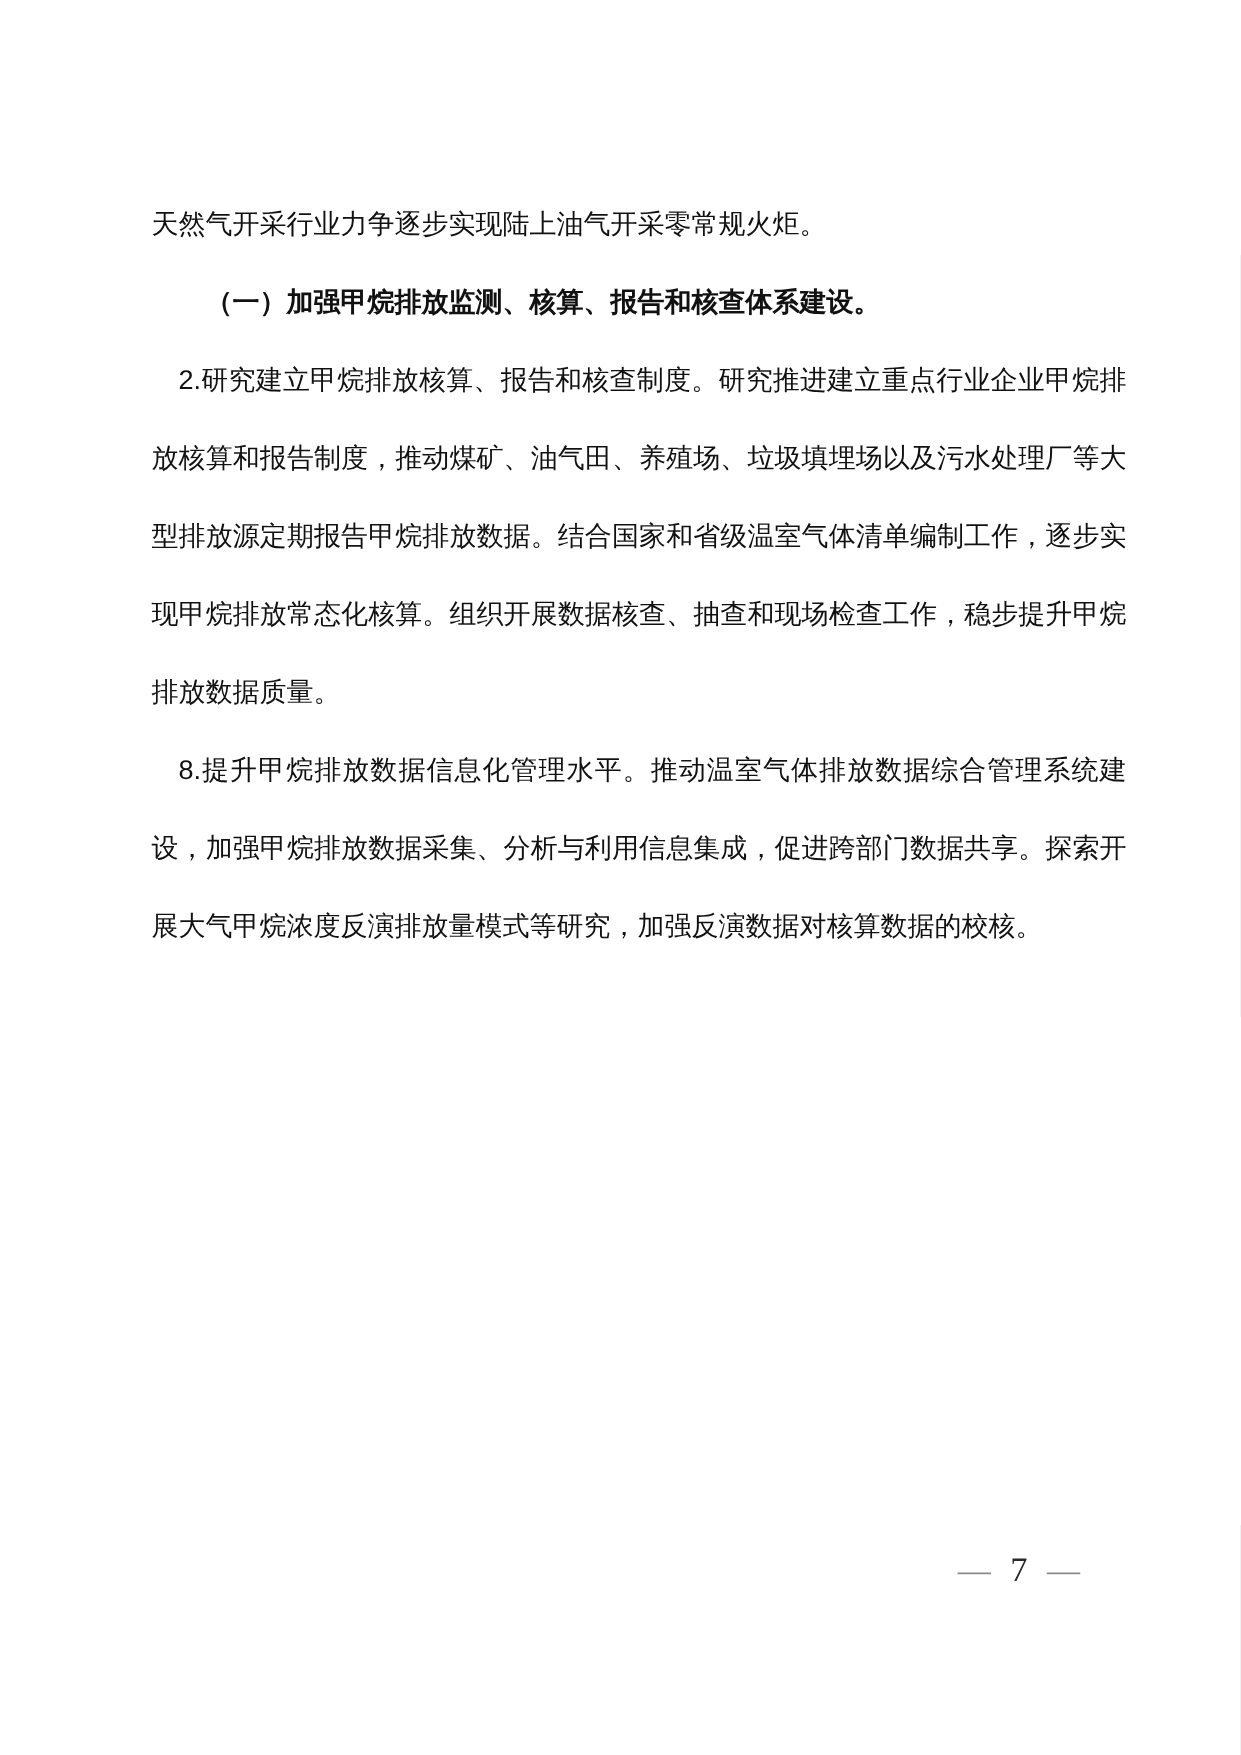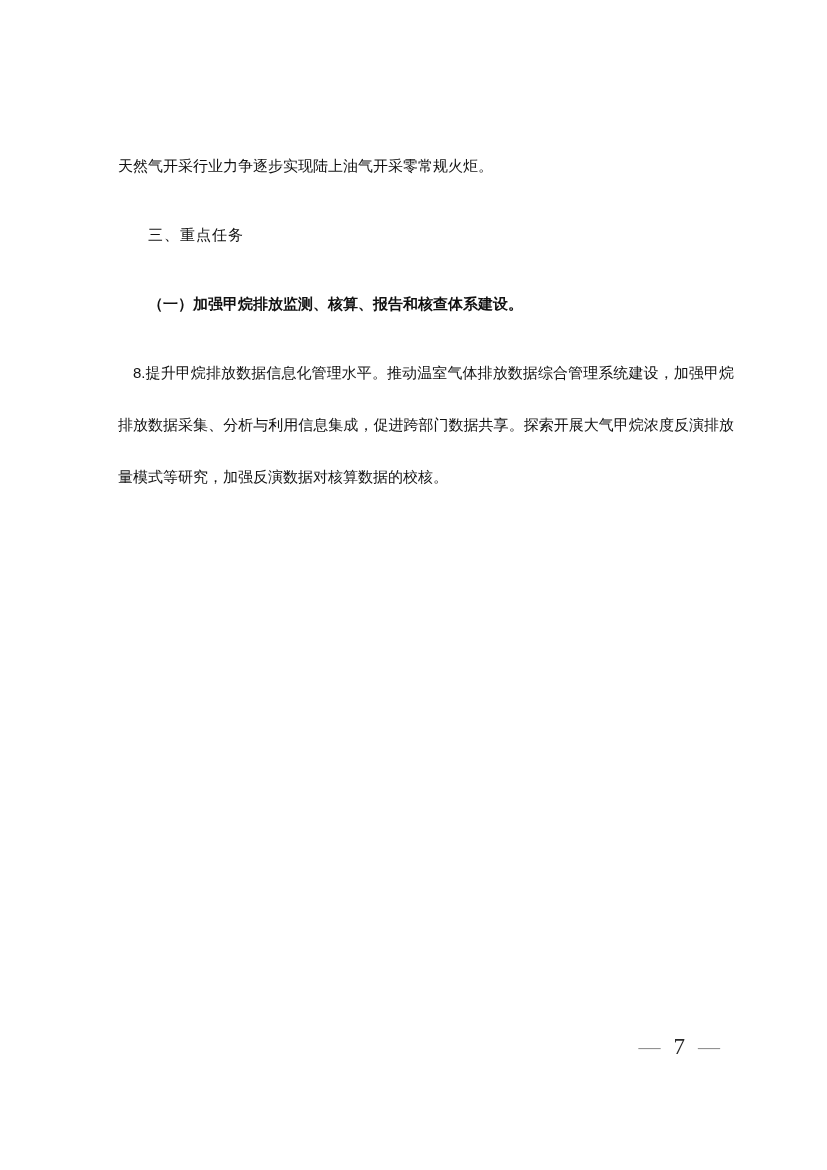--- a/index.html
+++ b/index.html
@@ -17,22 +17,22 @@
     font-family: "Liberation Sans", "DejaVu Sans", sans-serif;
     color: #111111;
   }
   .content {
     position: absolute;
     left: 101px;
     top: 123px;
     width: 650px;
   }
   .body-text {
-    margin: 17px;
-    font-size: 15px;
+    margin: 0;
+    font-size: 18px;
     line-height: 52px;
     text-align: justify;
     color: #111111;
     word-break: normal;
   }
   .no-indent {
     text-indent: 0;
   }
   .section-heading {
     text-indent: 2em;
@@ -65,22 +65,22 @@
     font-size: 23px;
     line-height: 26px;
   }
 </style>
 </head>
 <body>
 
 <div class="page">
   <div class="content">
     <p class="body-text no-indent">天然气开采行业力争逐步实现陆上油气开采零常规火炬。</p>
-    <p class="body-text section-heading">三、重点任务</p>
     <p class="body-text subsection-heading">（一）加强甲烷排放监测、核算、报告和核查体系建设。</p>
+    <p class="body-text numbered-para">2.研究建立甲烷排放核算、报告和核查制度。研究推进建立重点行业企业甲烷排放核算和报告制度，推动煤矿、油气田、养殖场、垃圾填埋场以及污水处理厂等大型排放源定期报告甲烷排放数据。结合国家和省级温室气体清单编制工作，逐步实现甲烷排放常态化核算。组织开展数据核查、抽查和现场检查工作，稳步提升甲烷排放数据质量。</p>
     <p class="body-text numbered-para">8.提升甲烷排放数据信息化管理水平。推动温室气体排放数据综合管理系统建设，加强甲烷排放数据采集、分析与利用信息集成，促进跨部门数据共享。探索开展大气甲烷浓度反演排放量模式等研究，加强反演数据对核算数据的校核。</p>
   </div>
 
   <div class="footer">
     <span class="dash">—</span>
     <span class="page-num">7</span>
     <span class="dash">—</span>
   </div>
 </div>
 

